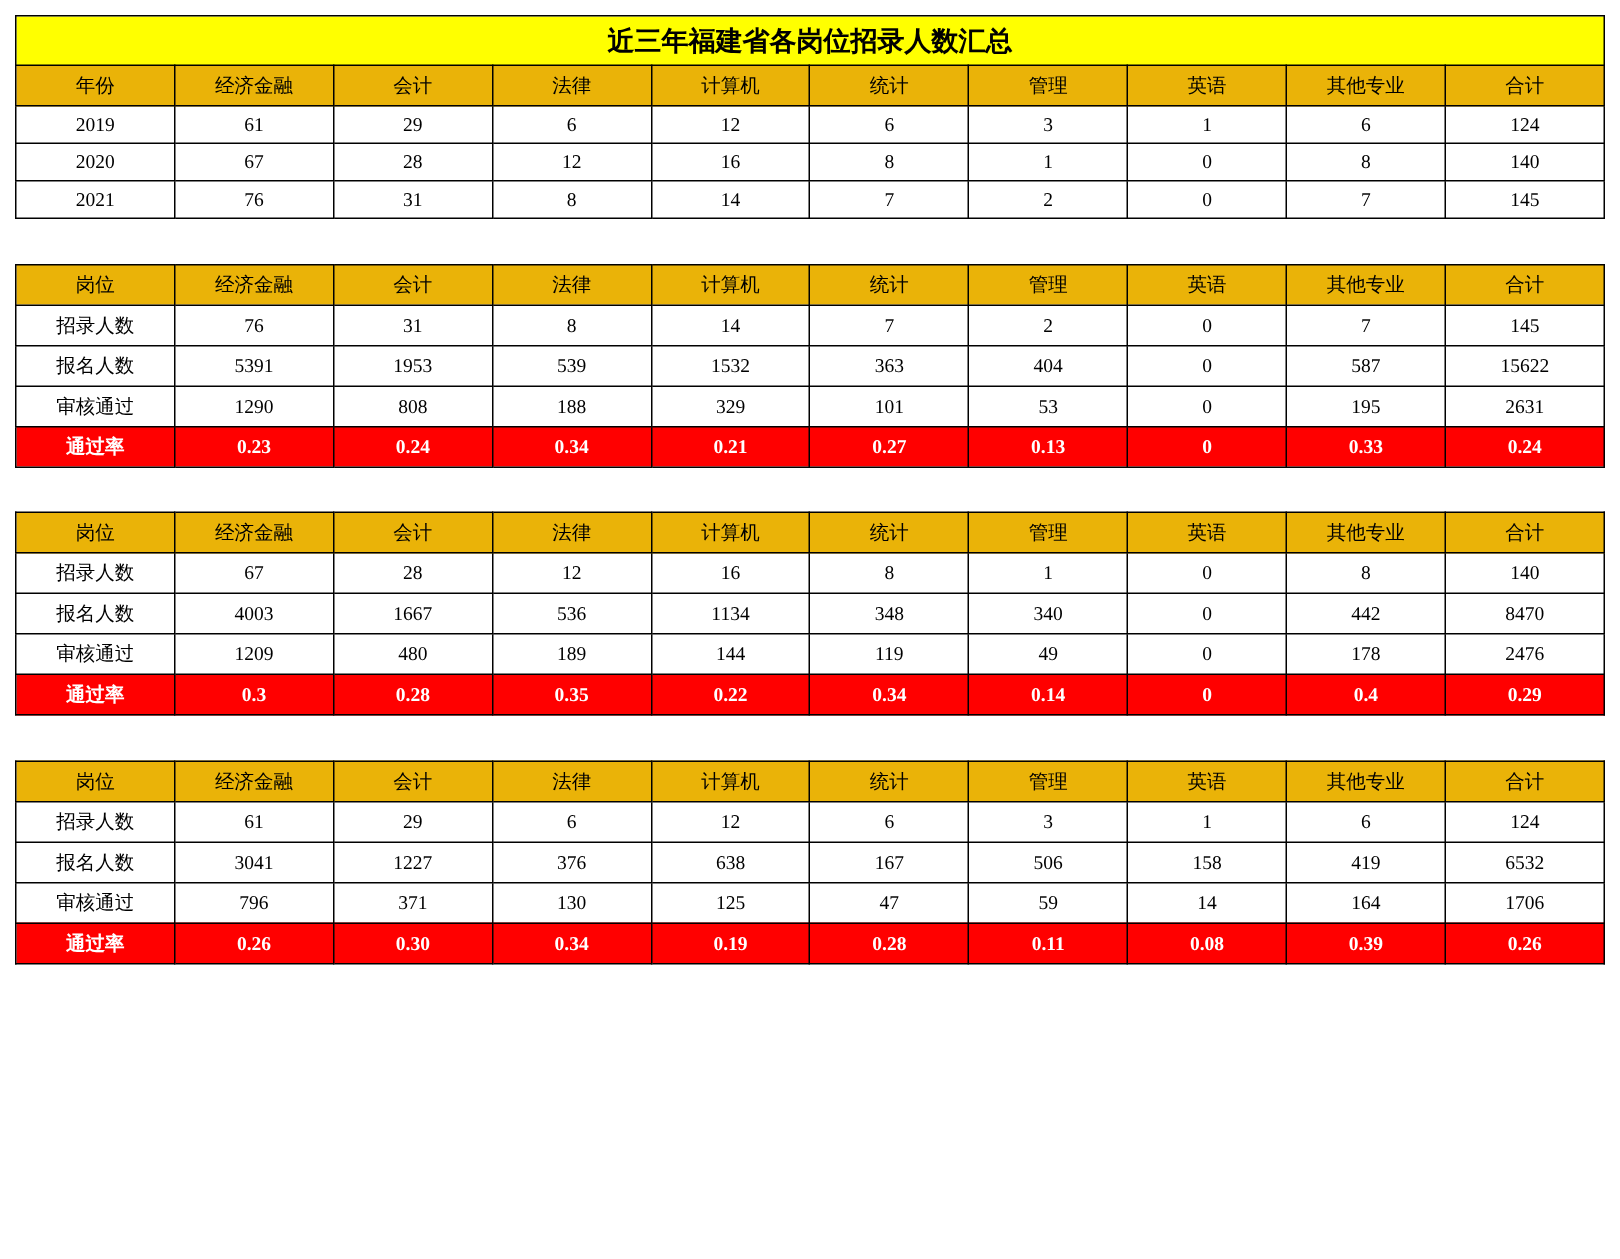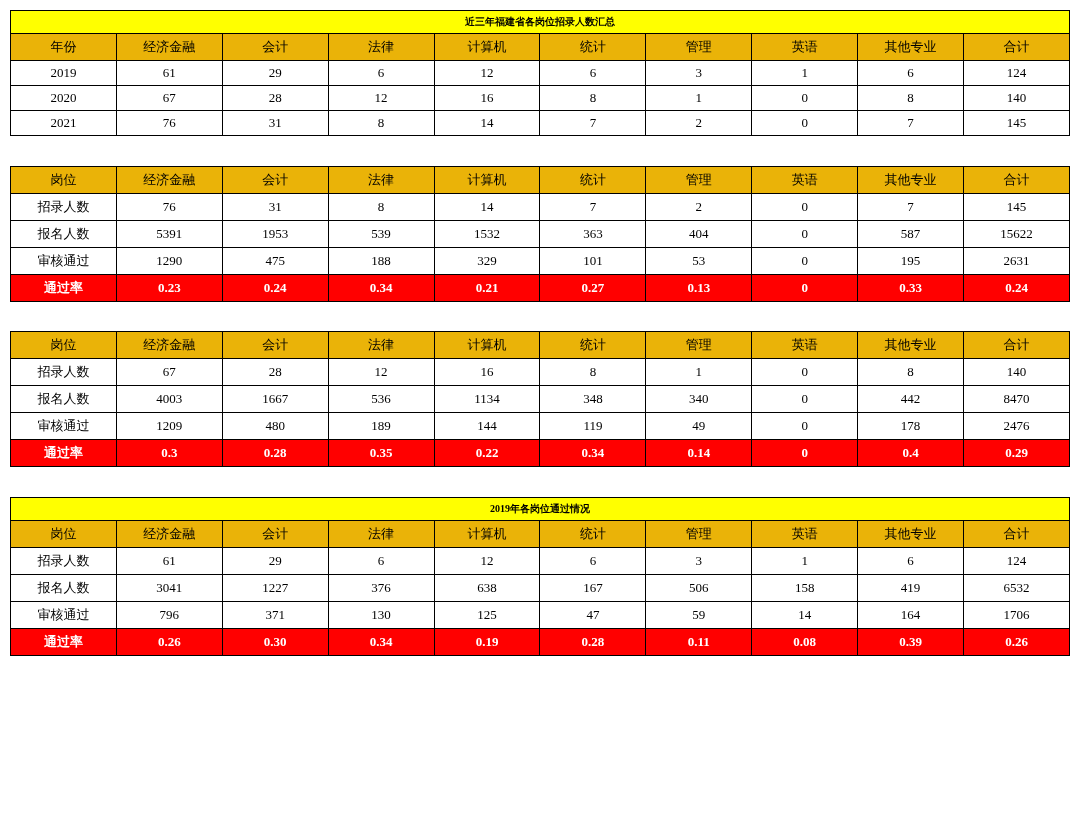--- a/index.html
+++ b/index.html
@@ -20,21 +20,21 @@
     }
     th, td {
       border: 1px solid #000;
       text-align: center;
       padding: 4px 2px;
       vertical-align: middle;
     }
     .title-cell {
       background-color: #FFFF00;
       font-weight: bold;
-      font-size: 10px;
+      font-size: 18px;
       color: #000;
     }
     .header-row td {
       background-color: #eab308;
       font-weight: normal;
     }
     .pass-rate-row td {
       background-color: #FF0000;
       color: #fff;
       font-weight: bold;
@@ -139,21 +139,21 @@
         <td>1532</td>
         <td>363</td>
         <td>404</td>
         <td>0</td>
         <td>587</td>
         <td>15622</td>
       </tr>
       <tr>
         <td>审核通过</td>
         <td>1290</td>
-        <td>475</td>
+        <td>808</td>
         <td>188</td>
         <td>329</td>
         <td>101</td>
         <td>53</td>
         <td>0</td>
         <td>195</td>
         <td>2631</td>
       </tr>
       <tr class="pass-rate-row">
         <td>通过率</td>
@@ -240,23 +240,20 @@
       <tr>
           <td colspan="10" style="border:none; height:10px;"></td>
         </tr>
     </tbody>
   </table>
 </div>
 
 <div class="section">
   <table>
     <tbody>
-      <tr>
-        <td colspan="10" class="title-cell">2019年各岗位通过情况</td>
-      </tr>
       <tr class="header-row">
         <td>岗位</td>
         <td>经济金融</td>
         <td>会计</td>
         <td>法律</td>
         <td>计算机</td>
         <td>统计</td>
         <td>管理</td>
         <td>英语</td>
         <td>其他专业</td>

